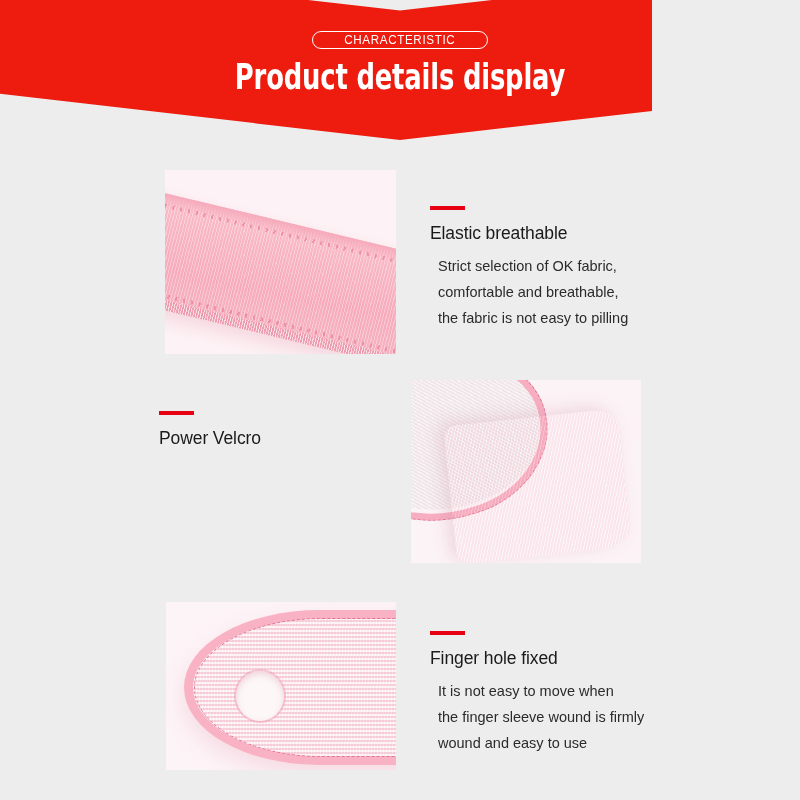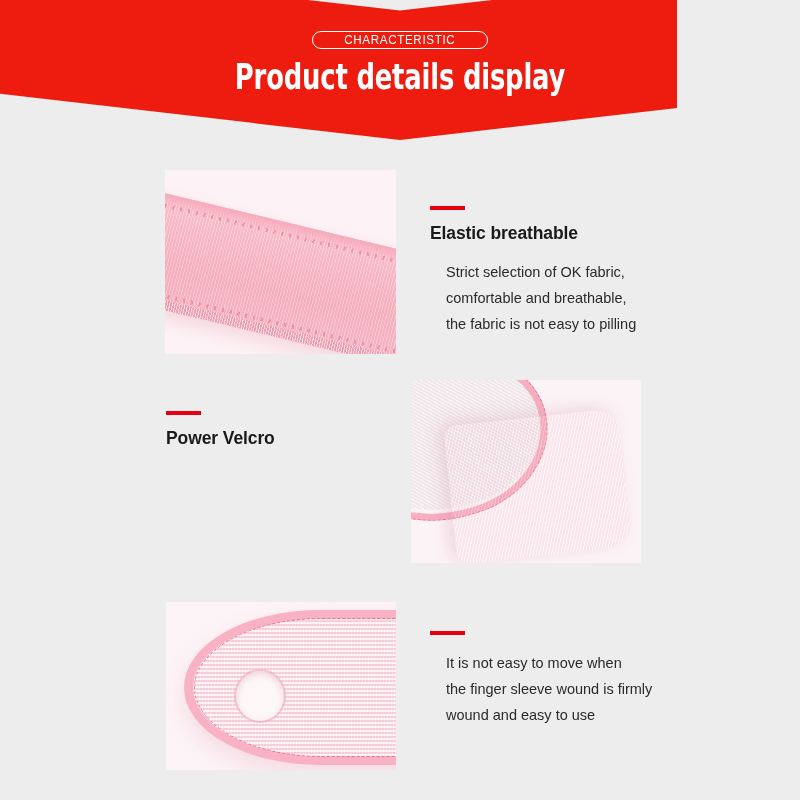--- a/index.html
+++ b/index.html
@@ -16,21 +16,20 @@
   }
 
   
   .banner {
     position: absolute;
     left: 0;
     top: 0;
     width: 652px;
     height: 140px;
     overflow: hidden;
-    padding-left: 25px;
   }
   .banner-shape {
     position: absolute;
     left: 0;
     top: 0;
     width: 800px;
     height: 140px;
     background: #ED1C0E;
     
     clip-path: polygon(
@@ -93,31 +92,31 @@
     position: absolute;
   }
   .accent-bar {
     width: 35px;
     height: 4px;
     background: #E60012;
     margin-bottom: 13px;
   }
   .feat-title {
     font-size: 17.5px;
-    font-weight: bold;
+    font-weight: normal;
     color: #1a1a1a;
     margin: 12px 0 10px 0;
     letter-spacing: -0.1px;
     white-space: nowrap;
   }
   .feat-desc {
     font-size: 14.5px;
     color: #2b2b2b;
     line-height: 1.79;
-    margin: 16px;
+    margin: 8px;
     white-space: pre-line;
   }
 
   
   .p1-bg {
     position: absolute;
     inset: 0;
     background: #fdf3f6;
   }
   .p1-band {
@@ -326,37 +325,38 @@
 <div class="feature">
 
   <div class="photo" style="left:411px; top:380px; width:230px; height:183px;">
     <div class="p2-bg"></div>
     <div class="p2-grey"></div>
     <div class="p2-edge"></div>
     <div class="p2-edge-stitch"></div>
     <div class="p2-flap"></div>
   </div>
 
-  <div class="textblock" style="left:166px; top:411px; width:250px;">
+  <div class="textblock" style="left:159px; top:411px; width:250px;">
     <div class="accent-bar"></div>
     <p class="feat-title">Power Velcro</p>
   </div>
 
 </div>
 
 <div class="feature">
 
   <div class="photo" style="left:166px; top:602px; width:230px; height:168px;">
     <div class="p3-bg"></div>
     <div class="p3-strap"></div>
     <div class="p3-rim"></div>
     <div class="p3-stitch"></div>
     <div class="p3-hole"></div>
   </div>
 
   <div class="textblock" style="left:430px; top:631px; width:255px;">
     <div class="accent-bar"></div>
+    <p class="feat-title">Finger hole fixed</p>
     <p class="feat-desc">It is not easy to move when
 the finger sleeve wound is firmly
 wound and easy to use</p>
   </div>
 
 </div>
 
 </body></html>

